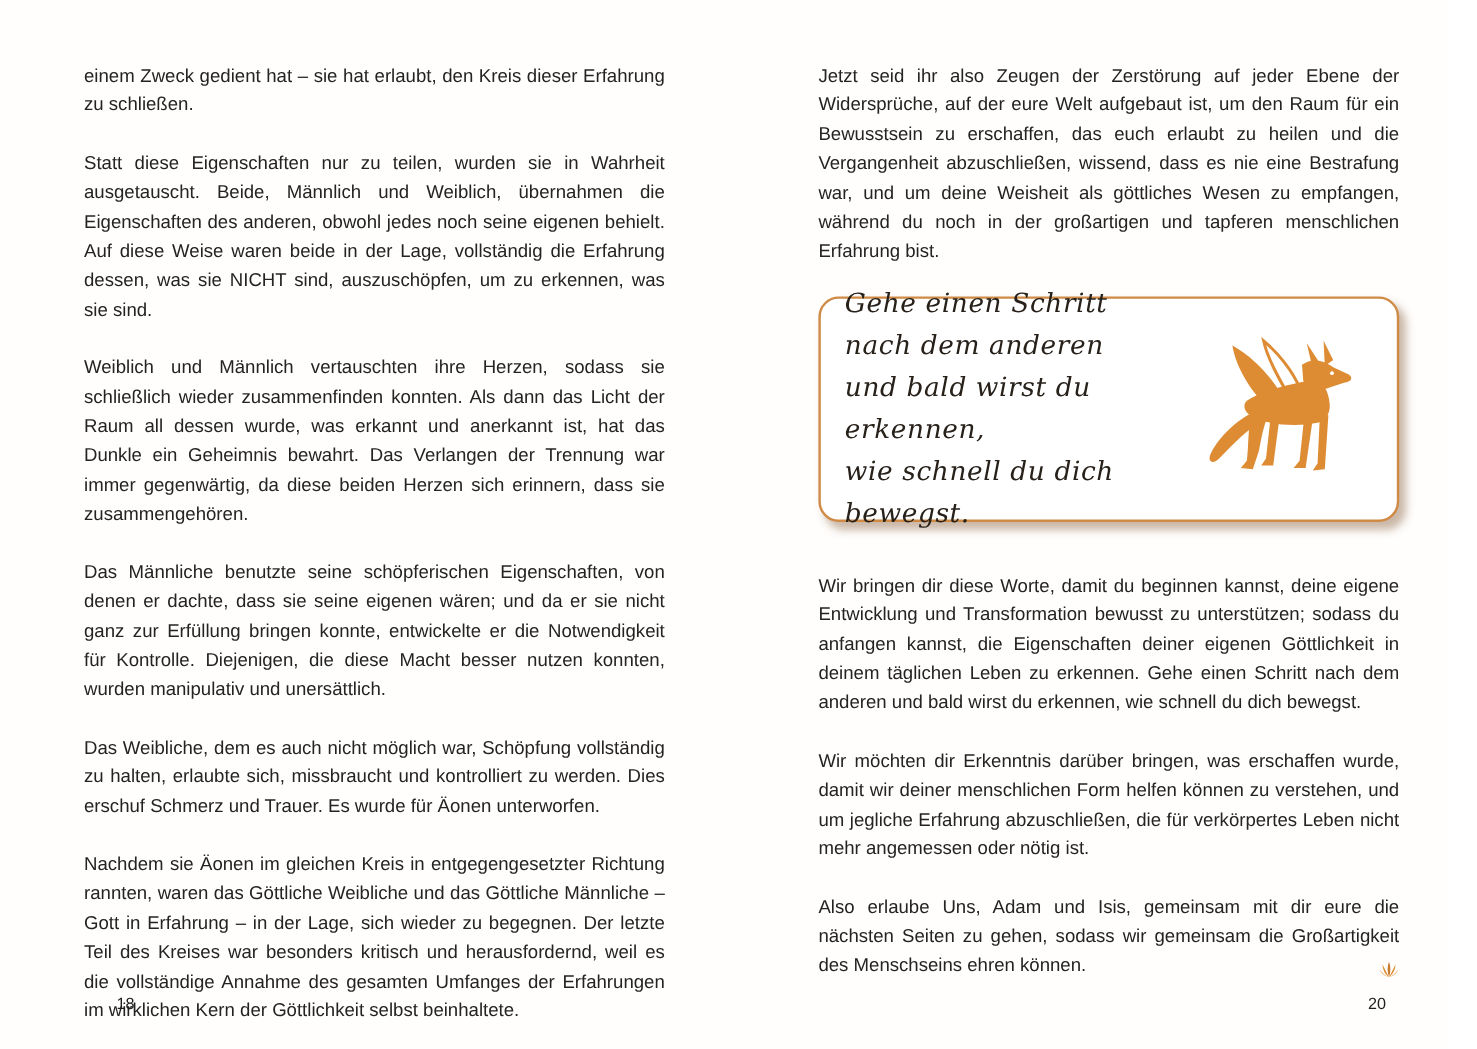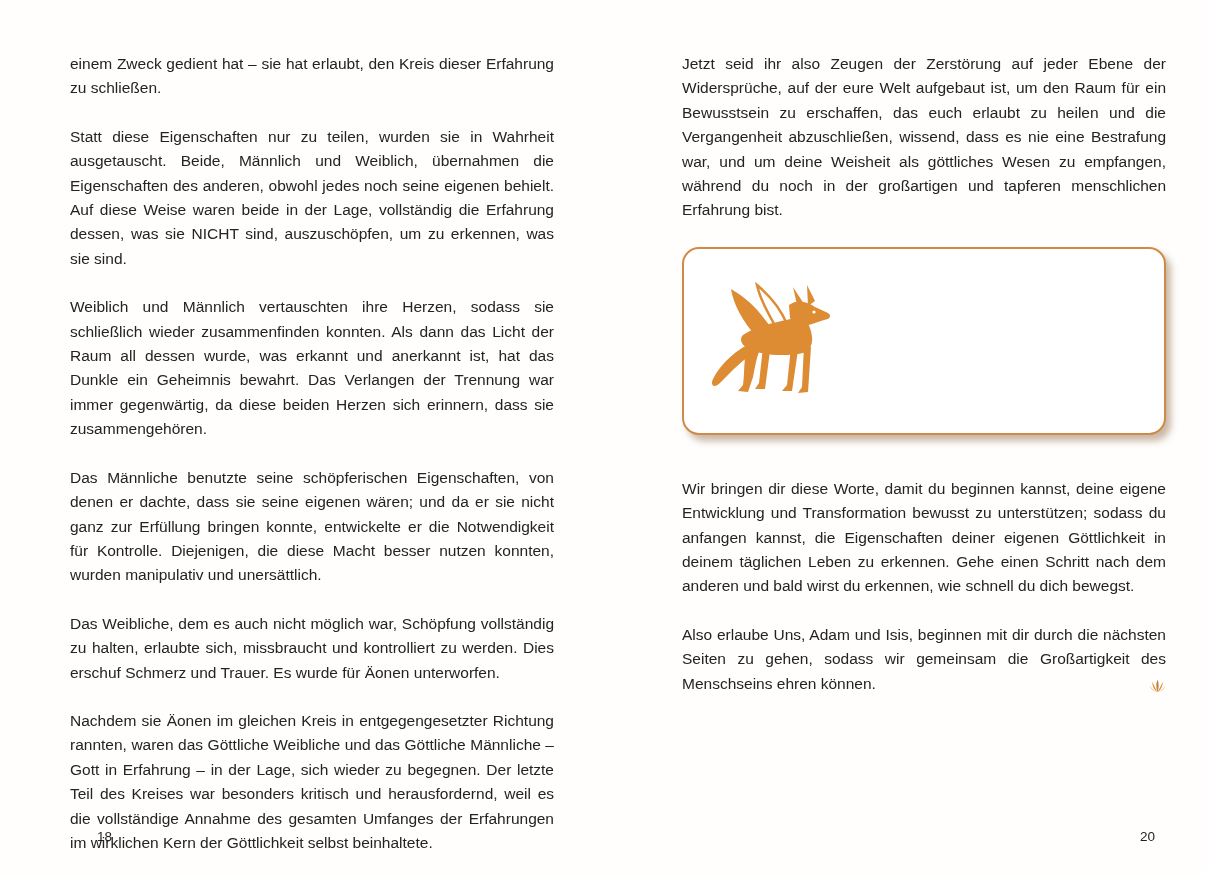--- a/index.html
+++ b/index.html
@@ -83,20 +83,24 @@
     <p class="body-par">Weiblich und Männlich vertauschten ihre Herzen, sodass sie schließlich wieder zusammenfinden konnten. Als dann das Licht der Raum all dessen wurde, was erkannt und anerkannt ist, hat das Dunkle ein Geheimnis bewahrt. Das Verlangen der Trennung war immer gegenwärtig, da diese beiden Herzen sich erinnern, dass sie zusammengehören.</p>
     <p class="body-par">Das Männliche benutzte seine schöpferischen Eigenschaften, von denen er dachte, dass sie seine eigenen wären; und da er sie nicht ganz zur Erfüllung bringen konnte, entwickelte er die Notwendigkeit für Kontrolle. Diejenigen, die diese Macht besser nutzen konnten, wurden manipulativ und unersättlich.</p>
     <p class="body-par">Das Weibliche, dem es auch nicht möglich war, Schöpfung vollständig zu halten, erlaubte sich, missbraucht und kontrolliert zu werden. Dies erschuf Schmerz und Trauer. Es wurde für Äonen unterworfen.</p>
     <p class="body-par">Nachdem sie Äonen im gleichen Kreis in entgegengesetzter Richtung rannten, waren das Göttliche Weibliche und das Göttliche Männliche – Gott in Erfahrung – in der Lage, sich wieder zu begegnen. Der letzte Teil des Kreises war besonders kritisch und herausfordernd, weil es die vollständige Annahme des gesamten Umfanges der Erfahrungen im wirklichen Kern der Göttlichkeit selbst beinhaltete.</p>
   </div>
 
   <div class="page-col right">
     <p class="body-par">Jetzt seid ihr also Zeugen der Zerstörung auf jeder Ebene der Widersprüche, auf der eure Welt aufgebaut ist, um den Raum für ein Bewusstsein zu erschaffen, das euch erlaubt zu heilen und die Vergangenheit abzuschließen, wissend, dass es nie eine Bestrafung war, und um deine Weisheit als göttliches Wesen zu empfangen, während du noch in der großartigen und tapferen menschlichen Erfahrung bist.</p>
 
     <div class="quote-box">
+      <div class="quote-text">Gehe einen Schritt
+nach dem anderen
+und bald wirst du erkennen,
+wie schnell du dich bewegst.</div>
       <div class="fox-wrap">
         <svg width="134" height="126" viewBox="0 0 132 126" xmlns="http://www.w3.org/2000/svg" aria-hidden="true">
 
           <path d="M26,10 C44,20 58,36 68,52 L52,58 C38,44 28,24 26,10 Z" fill="#dd8c33"></path>
 
           <path d="M52,6 C64,16 76,31 82,45 L73,52 C64,36 55,20 52,6 Z" fill="#ffffff" stroke="#dd8c33" stroke-width="2.5"></path>
 
           <path d="M50,62 C32,70 16,84 8,100 C5,106 9,110 15,104 C27,92 38,79 54,72 Z" fill="#dd8c33"></path>
 
           <path d="M44,62 C38,78 40,92 38,106 L33,112 L43,113 L48,98 C50,88 52,76 56,68 Z" fill="#dd8c33"></path>
@@ -110,23 +114,24 @@
           <path d="M88,8 L93,30 L99,25 Z" fill="#dd8c33"></path>
           <path d="M102,6 L103,27 L110,22 Z" fill="#dd8c33"></path>
 
           <path d="M84,26 C92,20 102,22 110,28 L123,34 C127,37 125,40 119,41 L107,45 C97,49 89,46 85,39 Z" fill="#dd8c33"></path>
           <circle cx="109" cy="33" r="1.6" fill="#ffffff"></circle>
         </svg>
       </div>
     </div>
 
     <p class="body-par">Wir bringen dir diese Worte, damit du beginnen kannst, deine eigene Entwicklung und Transformation bewusst zu unterstützen; sodass du anfangen kannst, die Eigenschaften deiner eigenen Göttlichkeit in deinem täglichen Leben zu erkennen. Gehe einen Schritt nach dem anderen und bald wirst du erkennen, wie schnell du dich bewegst.</p>
+    <p class="body-par">Wir möchten dir Erkenntnis darüber bringen, was erschaffen wurde, damit wir deiner menschlichen Form helfen können zu verstehen, und um jegliche Erfahrung abzuschließen, die für verkörpertes Leben nicht mehr angemessen oder nötig ist.</p>
 
     <div class="last-par-wrap">
-      <p class="body-par">Also erlaube Uns, Adam und Isis, beginnen mit dir durch die nächsten Seiten zu gehen, sodass wir gemeinsam die Großartigkeit des Menschseins ehren können.</p>
+      <p class="body-par">Also erlaube Uns, Adam und Isis, gemeinsam mit dir eure die nächsten Seiten zu gehen, sodass wir gemeinsam die Großartigkeit des Menschseins ehren können.</p>
       <span class="ornament">
         <svg width="17" height="17" viewBox="0 0 18 17" xmlns="http://www.w3.org/2000/svg" aria-hidden="true">
           <path d="M9,1 C7.4,5 7.4,10 9,14.5 C10.6,10 10.6,5 9,1 Z" fill="#c8792d"></path>
           <path d="M3.2,3.5 C3.6,8.5 5.6,12.5 9,14.5 C6.6,10.5 5.2,7 3.2,3.5 Z" fill="#dd8c33"></path>
           <path d="M14.8,3.5 C14.4,8.5 12.4,12.5 9,14.5 C11.4,10.5 12.8,7 14.8,3.5 Z" fill="#dd8c33"></path>
           <path d="M0.6,7.5 C1.8,11 4.4,13.8 9,14.5 C5.4,13.6 2.8,11 0.6,7.5 Z" fill="#e8a45c"></path>
           <path d="M17.4,7.5 C16.2,11 13.6,13.8 9,14.5 C12.6,13.6 15.2,11 17.4,7.5 Z" fill="#e8a45c"></path>
         </svg>
       </span>
     </div>

